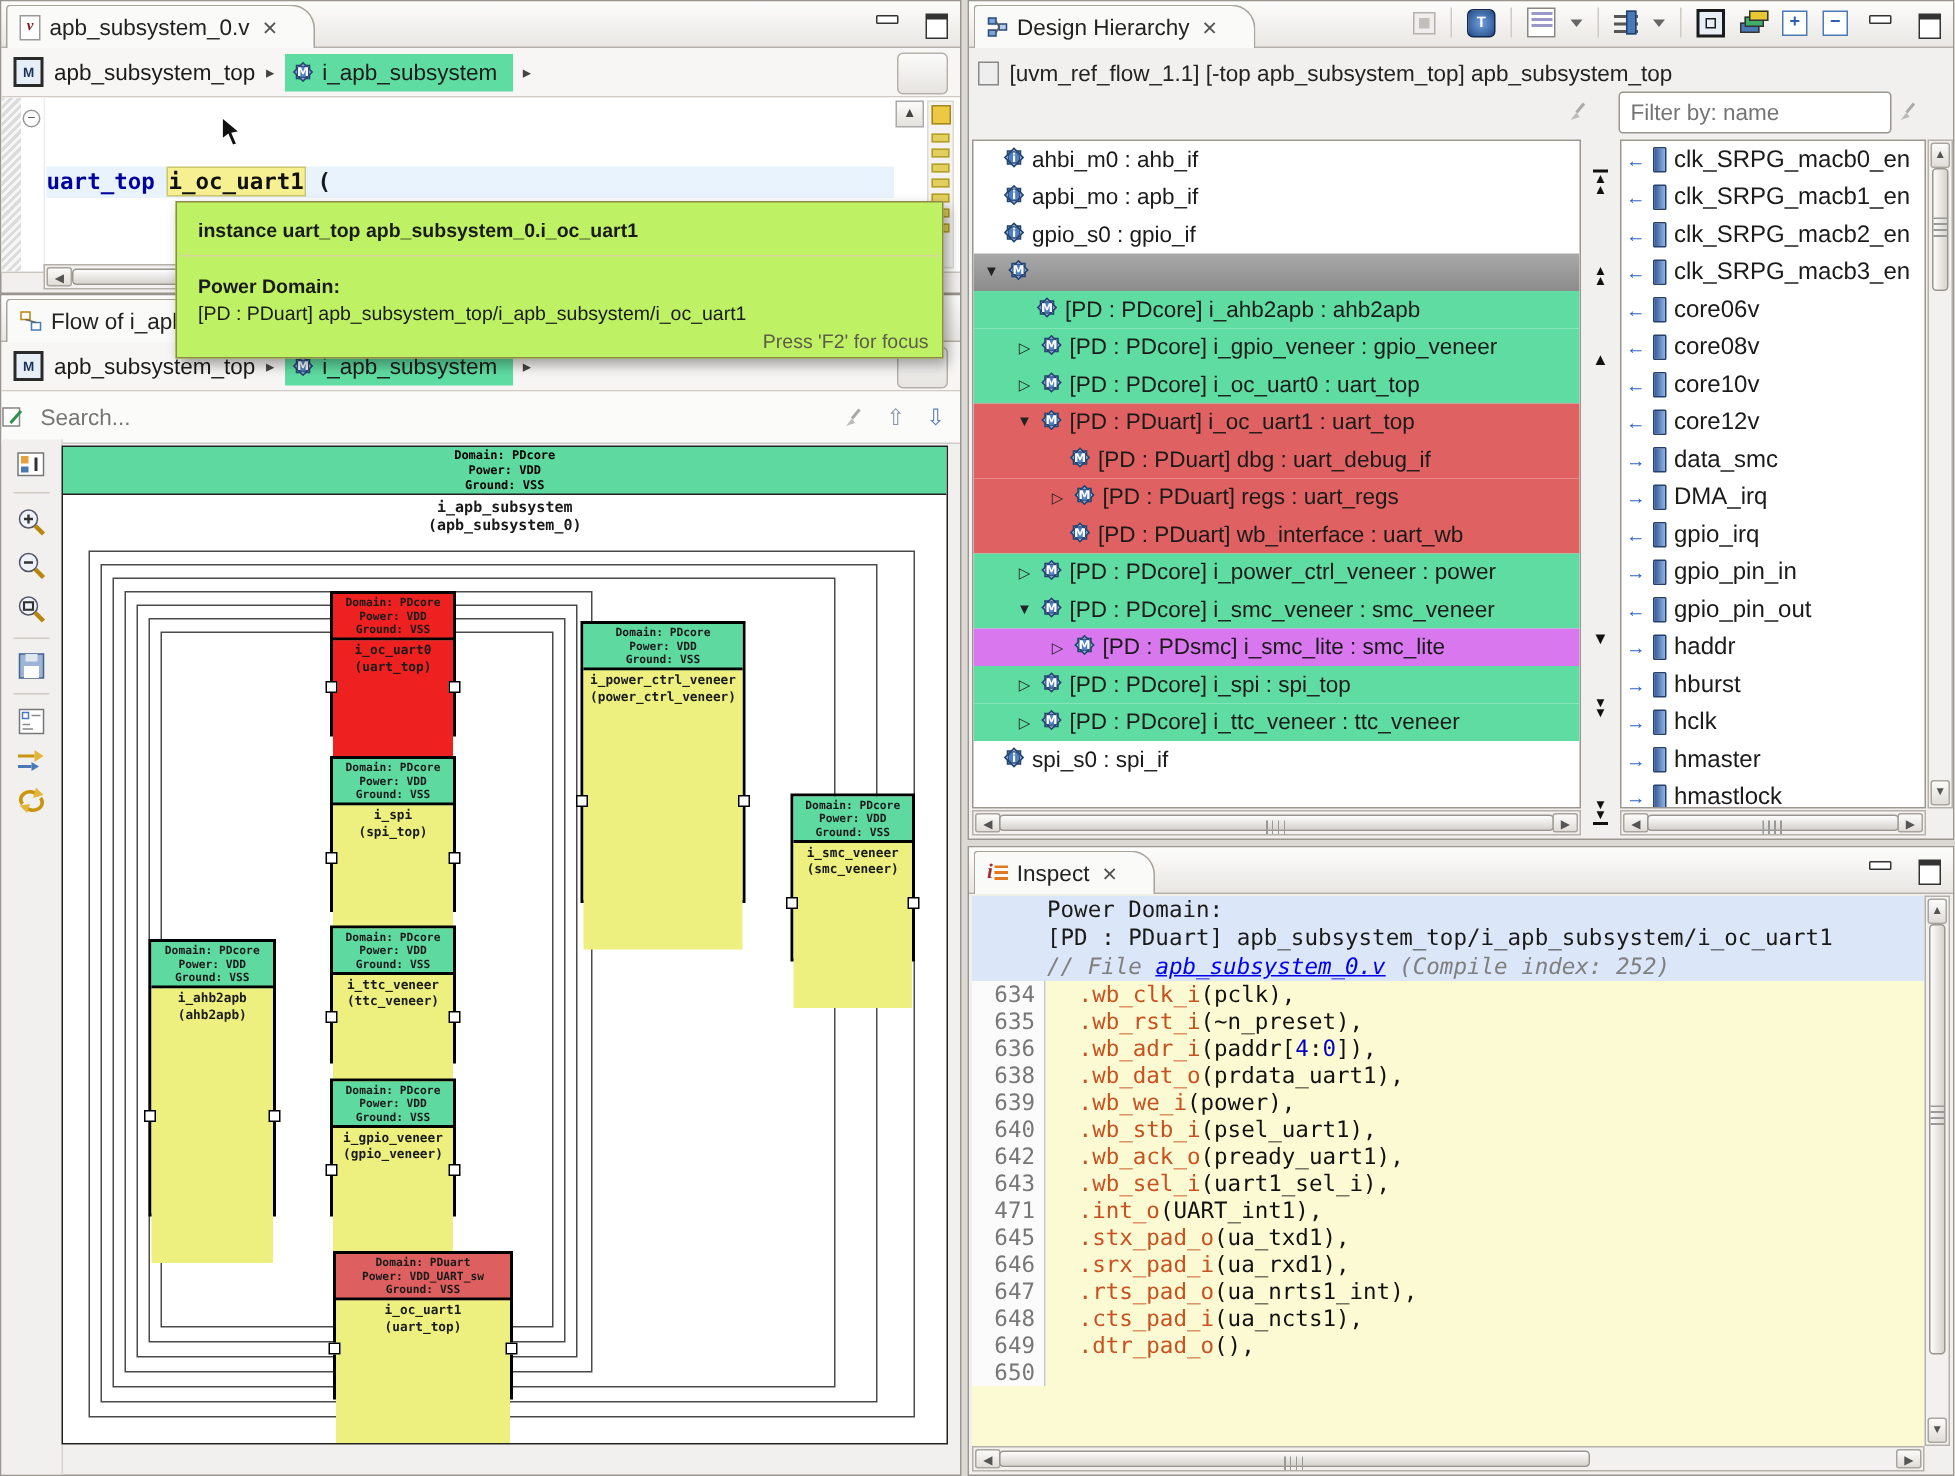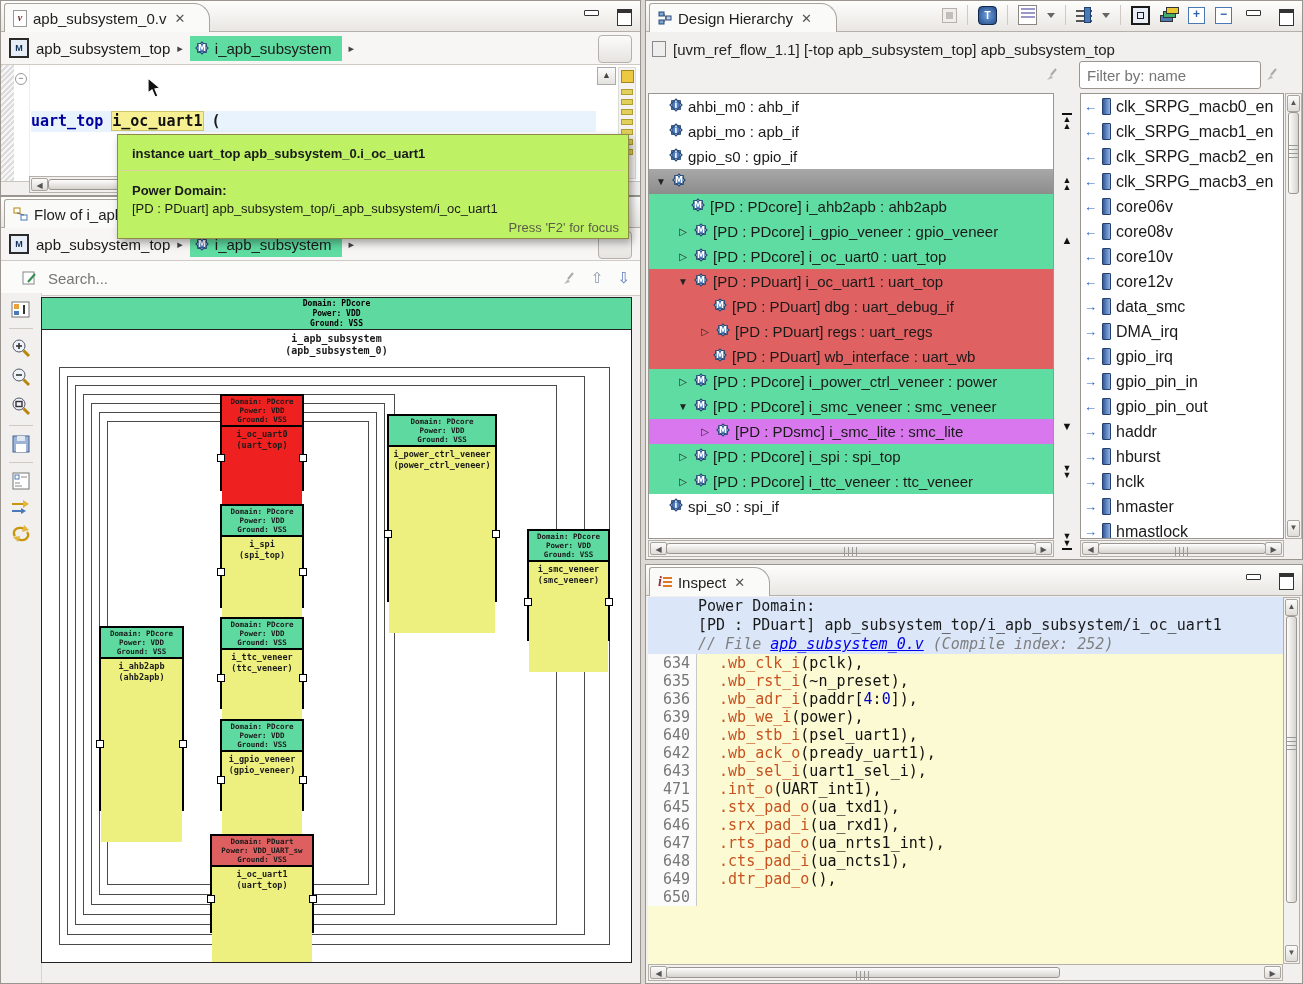--- a/index.html
+++ b/index.html
@@ -46,21 +46,21 @@
   .vgrip{height:14px;width:9px;margin:40px auto 0;background:repeating-linear-gradient(#999 0 1px,transparent 1px 4px);}
   
   #tooltip{position:absolute;left:117px;top:118px;width:510px;height:103px;background:#bef264;border:1px solid #8f8a45;box-shadow:3px 4px 8px rgba(0,0,0,.35);font-size:13px;z-index:60;margin-top:16px;}
   .tt-title{font-weight:bold;padding:11px 14px 9px;}
   .tt-hr{border-top:1px solid #d8d4a2;margin:0 2px;}
   .tt-label{font-weight:bold;padding:12px 14px 0;}
   .tt-path{padding:3px 14px;}
   .tt-hint{position:absolute;right:9px;bottom:3px;color:#5c5c4a;}
   
   #flow-panel{left:0;top:196px;width:641px;height:788px;}
-  .searchbar{position:relative;height:34px;border-bottom:1px solid #cfcbc4;background:#fbfbfa;display:flex;align-items:center;gap:8px;padding-left:21px;}
+  .searchbar{position:relative;height:34px;border-bottom:1px solid #cfcbc4;background:#fbfbfa;display:flex;align-items:center;gap:8px;padding-left:0;}
   .search-input{border:none;outline:none;font-size:15px;color:#333;background:transparent;width:380px;font-family:"Liberation Sans",sans-serif;}
   .searchicons{position:absolute;right:10px;display:flex;gap:14px;align-items:center;color:#8a97ab;font-size:15px;}
   .fl-tools{position:absolute;left:0;top:96px;bottom:0;width:40px;background:#f1f0ee;border-right:1px solid #d8d5d0;display:flex;flex-direction:column;align-items:center;padding-top:8px;gap:9px;}
   .tsep-h{width:24px;height:1px;background:#cfcbc4;}
   #canvas{position:absolute;left:40px;top:100px;width:589px;height:664px;background:#fff;border:1px solid #222;overflow:hidden;}
   .dband{height:30px;background:#5ed9a0;border-bottom:1px solid #222;text-align:center;font:bold 8px/10px "DejaVu Sans Mono",monospace;color:#000;padding-top:1px;}
   .dlabel{text-align:center;font:bold 10px/12px "DejaVu Sans Mono",monospace;padding-top:3px;}
   .wire{position:absolute;border:1px solid #4a4a4a;}
   .blk{position:absolute;border:2px solid #000;box-sizing:border-box;font:bold 7.5px/9px "DejaVu Sans Mono",monospace;text-align:center;}
   .blk .hd{border-bottom:2px solid #000;padding:1px 0;}
@@ -374,21 +374,21 @@
             <div class="hd">
               <div>Domain: PDcore</div>
               <div>Power: VDD</div>
               <div>Ground: VSS</div>
             </div>
             <div class="bd">
               <div>i_smc_veneer</div>
               <div>(smc_veneer)</div>
             </div>
           </div>
-          <div class="blk blk-uart1" style="left: 168px; top: 536px; width: 104px; height: 99px;">
+          <div class="blk blk-uart1" style="left: 180px; top: 536px; width: 120px; height: 99px;">
             <div class="hd">
               <div>Domain: PDuart</div>
               <div>Power: VDD_UART_sw</div>
               <div>Ground: VSS</div>
             </div>
             <div class="bd">
               <div>i_oc_uart1</div>
               <div>(uart_top)</div>
             </div>
           </div>
@@ -775,20 +775,24 @@
           </div>
           <div class="iline">
             <span class="lnum">635</span>
             <span class="lcode"><span>  </span><span class="sp">.wb_rst_i</span><span>(~n_preset),</span></span>
           </div>
           <div class="iline">
             <span class="lnum">636</span>
             <span class="lcode"><span>  </span><span class="sp">.wb_adr_i</span><span>(paddr[</span><span class="sn">4</span><span>:</span><span class="sn">0</span><span>]),</span></span>
           </div>
           <div class="iline">
+            <span class="lnum">638</span>
+            <span class="lcode"><span>  </span><span class="sp">.wb_dat_o</span><span>(prdata_uart1),</span></span>
+          </div>
+          <div class="iline">
             <span class="lnum">639</span>
             <span class="lcode"><span>  </span><span class="sp">.wb_we_i</span><span>(power),</span></span>
           </div>
           <div class="iline">
             <span class="lnum">640</span>
             <span class="lcode"><span>  </span><span class="sp">.wb_stb_i</span><span>(psel_uart1),</span></span>
           </div>
           <div class="iline">
             <span class="lnum">642</span>
             <span class="lcode"><span>  </span><span class="sp">.wb_ack_o</span><span>(pready_uart1),</span></span>

